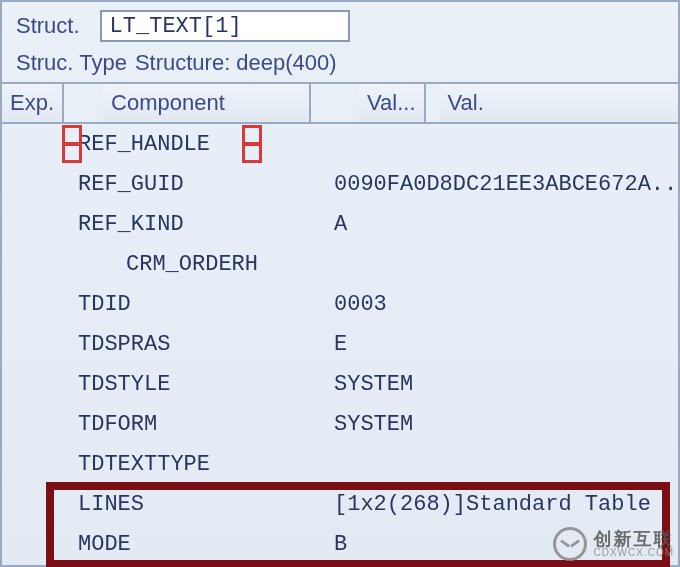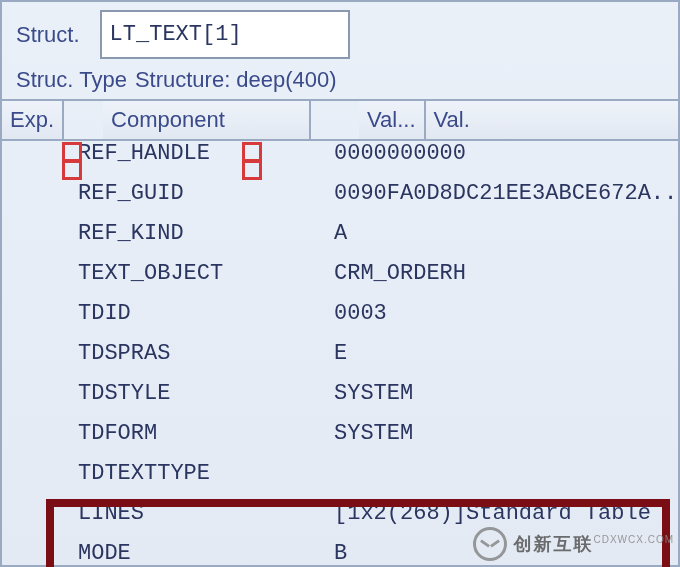--- a/index.html
+++ b/index.html
@@ -27,21 +27,21 @@
     display: flex;
     align-items: center;
     gap: 20px;
     padding: 8px 14px 4px 14px;
   }
   .struct-label {
     color: #3a4a8a;
   }
   .struct-input {
     flex: 0 0 250px;
-    height: 49px;
+    height: 32px;
     background: #ffffff;
     border: 2px solid #8a98b0;
     box-sizing: border-box;
     padding: 0 8px;
     display: flex;
     align-items: center;
     font-family: "Courier New", monospace;
     font-size: 22px;
     color: #2a3560;
   }
@@ -68,29 +68,30 @@
     display: flex;
     align-items: center;
     padding: 0 8px;
     box-sizing: border-box;
     color: #3a4a8a;
     background: linear-gradient(#eef3fa, #e2e8f2);
   }
   .th.exp   { flex: 0 0 58px; }
   .th.comp  { flex: 0 0 208px; margin-left: 39px; }
   .th.valt  { flex: 0 0 60px; margin-left: 48px; }
-  .th.val   { flex: 1 1 auto; border-right: none; }
+  .th.val   { flex: 1 1 auto; border-right: none; margin-left: 14px; }
 
   
   .tbody {
     position: relative;
   }
   .row {
     display: flex;
     height: 40px;
+    align-items: center;
   }
   .cell.exp  { flex: 0 0 58px; }
   .cell.comp {
     flex: 0 0 208px;
     font-family: "Courier New", monospace;
     font-size: 22px;
     color: #2a3560;
     padding-left: 18px;
     box-sizing: border-box;
     white-space: nowrap;
@@ -158,20 +159,21 @@
     left: 4px; top: 12px;
     transform: rotate(35deg);
   }
   .wm-icon::after {
     width: 10px; height: 3px;
     right: 4px; top: 12px;
     transform: rotate(-35deg);
   }
   .wm-text {
     display: flex;
+    flex-direction: column;
     line-height: 1;
   }
   .wm-main {
     font-size: 18px;
     font-weight: bold;
     color: #555;
     letter-spacing: 2px;
   }
   .wm-sub {
     font-size: 10px;
@@ -202,37 +204,35 @@
     <div class="th valt">Val...</div>
     <div class="th val">Val.</div>
   </div>
 
   <div class="tbody">
 
     <div class="row">
       <div class="cell exp"></div>
       <div class="cell comp">REF_HANDLE</div>
       <div class="cell valt"></div>
-      <div class="cell val">0000000000</div>
     </div>
     <div class="row">
       <div class="cell exp"></div>
       <div class="cell comp">REF_GUID</div>
       <div class="cell valt"></div>
       <div class="cell val">0090FA0D8DC21EE3ABCE672A...</div>
     </div>
     <div class="row">
       <div class="cell exp"></div>
       <div class="cell comp">REF_KIND</div>
       <div class="cell valt"></div>
       <div class="cell val">A</div>
     </div>
     <div class="row">
       <div class="cell exp"></div>
-      <div class="cell comp">TEXT_OBJECT</div>
       <div class="cell valt"></div>
       <div class="cell val">CRM_ORDERH</div>
     </div>
     <div class="row">
       <div class="cell exp"></div>
       <div class="cell comp">TDID</div>
       <div class="cell valt"></div>
       <div class="cell val">0003</div>
     </div>
     <div class="row">

